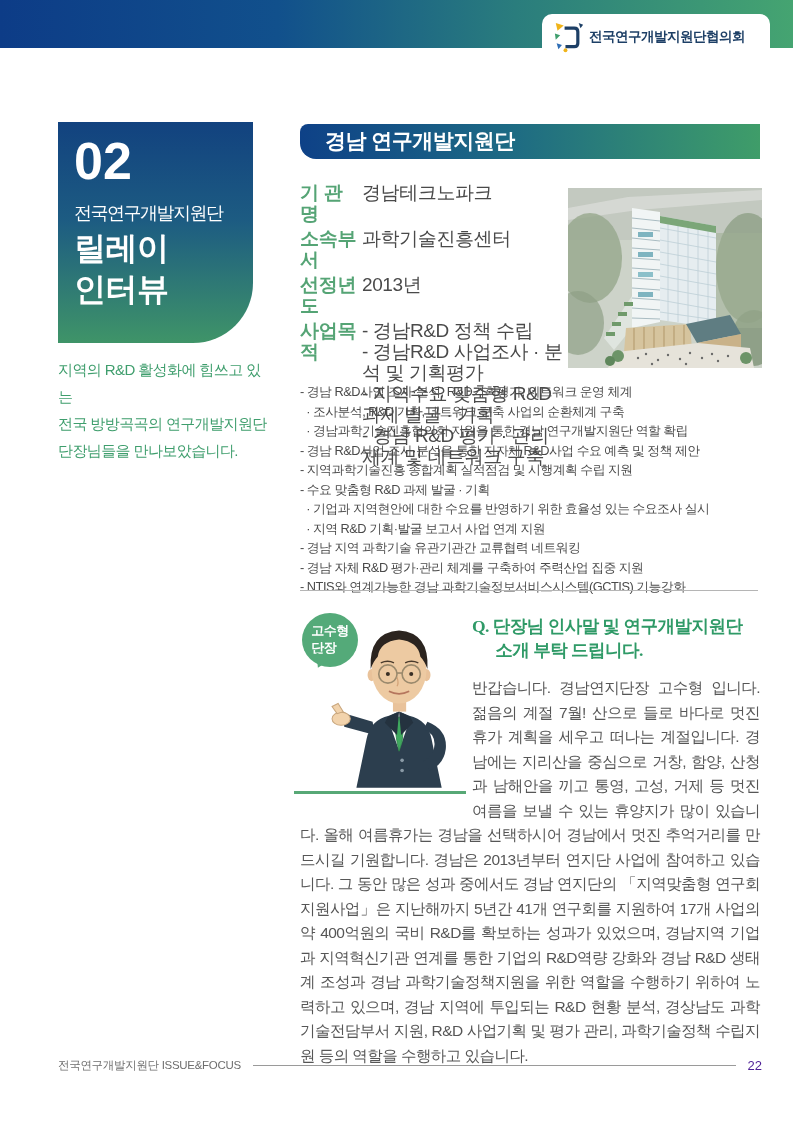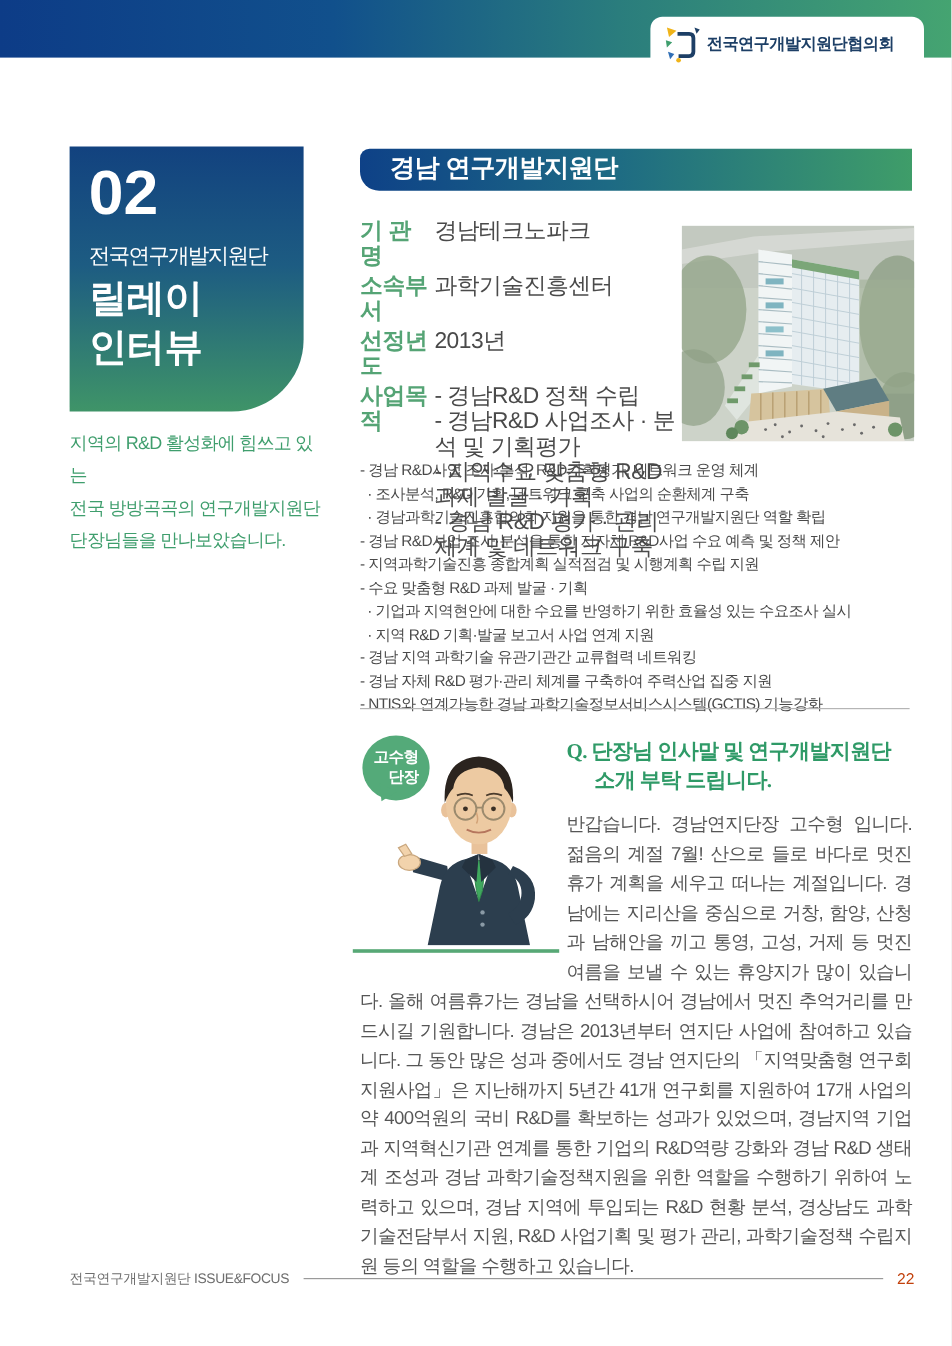--- a/index.html
+++ b/index.html
@@ -44,35 +44,35 @@
   .biz-label { width:64px; flex-shrink:0; color:#55a475; font-weight:bold; font-size:14px; line-height:19.5px;
     white-space:pre-line; letter-spacing:-0.3px; }
   .biz-lines { font-size:12.8px; color:#4a4a4a; line-height:19.5px; white-space:pre-wrap; letter-spacing:-0.5px; }
 
   .content-divider { position:absolute; left:300px; top:590px; width:458px; height:1px; background:#b5b5b5; }
 
   
   .qa-block { position:absolute; left:300px; top:610px; width:460px; }
   .figure-col { float:left; width:172px; height:202px; position:relative; }
   .badge { position:absolute; left:2px; top:3px; width:56px; height:54px; background:#54aa79; border-radius:50%;
-    display:flex; align-items:center; justify-content:center; text-align:right; color:#fff; font-size:13px;
+    display:flex; align-items:center; justify-content:center; text-align:left; color:#fff; font-size:13px;
     font-weight:bold; line-height:1.3; white-space:pre-line; letter-spacing:-0.5px; z-index:2; }
   .badge::after { content:""; position:absolute; left:9px; bottom:-9px; width:0; height:0;
     border:8px solid transparent; border-top:13px solid #54aa79; transform:rotate(26deg); }
   .man { position:absolute; left:30px; top:10px; width:132px; height:168px; }
   .figure-line { position:absolute; left:-6px; width:172px; bottom:18px; height:3px; background:#57a876; }
   .question { font-family:"Liberation Serif", serif; color:#2f9a67; font-size:17.5px; font-weight:bold;
     line-height:1.38; white-space:pre-wrap; margin:4px 0 14px; letter-spacing:-0.5px; }
   .answer { font-size:15.5px; color:#565656; line-height:24.5px; text-align:justify; letter-spacing:-0.55px; }
 
   
   .footer { position:absolute; left:58px; top:1058px; width:704px; display:flex; align-items:center; }
   .footer-text { font-size:11.5px; color:#6e6e6e; letter-spacing:-0.3px; white-space:nowrap; }
   .footer-line { flex:1; height:1px; background:#9a9a9a; margin:0 12px; }
-  .footer-page { font-size:13px; color:#c2410c; }
+  .footer-page { font-size:13px; color:#4c1d95; }
 </style>
 </head>
 <body>
 
 <div class="page">
 
   <div class="top-bar">
     <div class="logo-notch">
       <span style="display:inline-block;width:30px;height:34px;">
         <svg viewBox="0 0 34 36" width="30" height="34">

